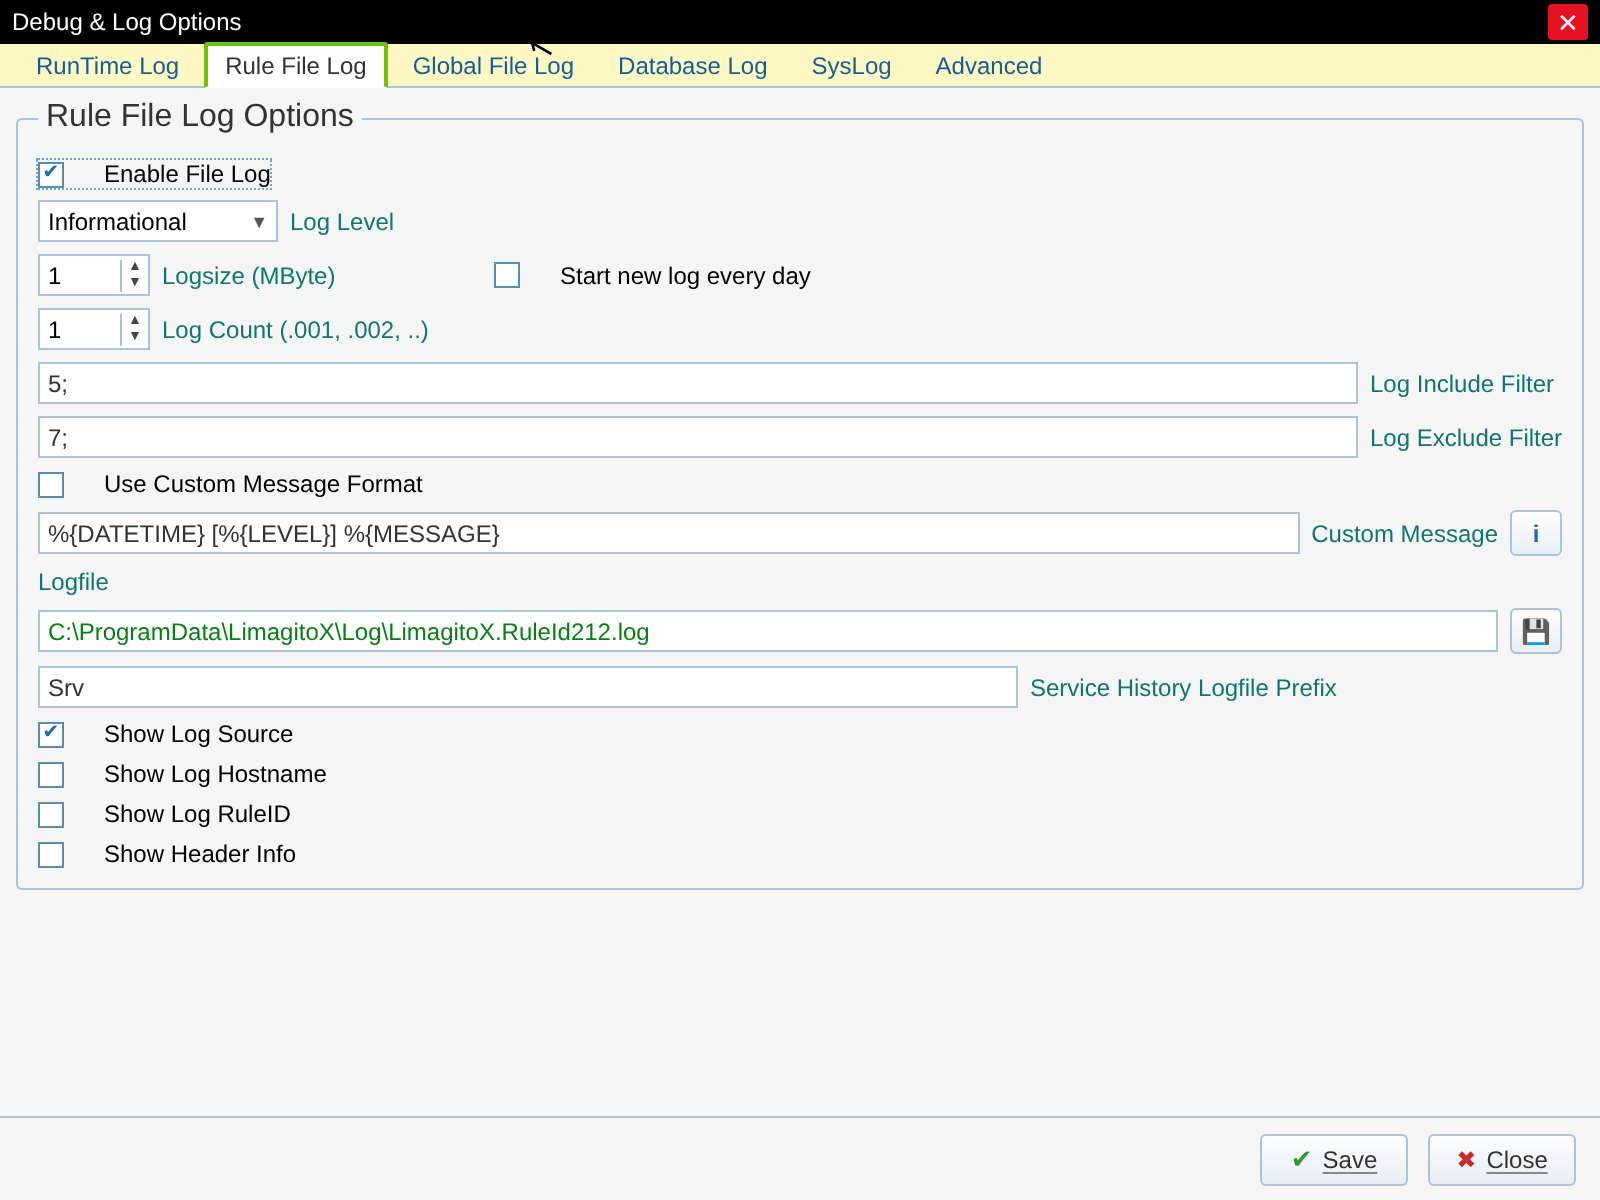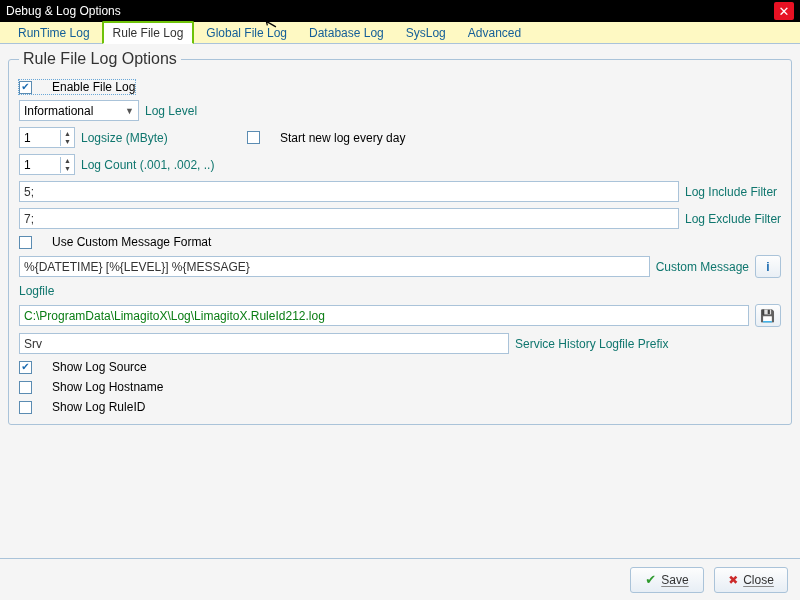--- a/index.html
+++ b/index.html
@@ -172,20 +172,26 @@
           <span class="chkbox"></span>
           <span>Show Log Hostname</span>
         </div>
       </div>
     <div class="row">
         <div class="checkbox">
           <span class="chkbox"></span>
           <span>Show Log RuleID</span>
         </div>
       </div>
+    <div class="row">
+        <div class="checkbox">
+          <span class="chkbox"></span>
+          <span>Show Header Info</span>
+        </div>
+      </div>
 
   </fieldset>
 </div>
 
 <div class="footer">
   <div class="btn">
     <span class="ico green">✔</span>
     <span class="lbl">Save</span>
   </div>
   <div class="btn">

